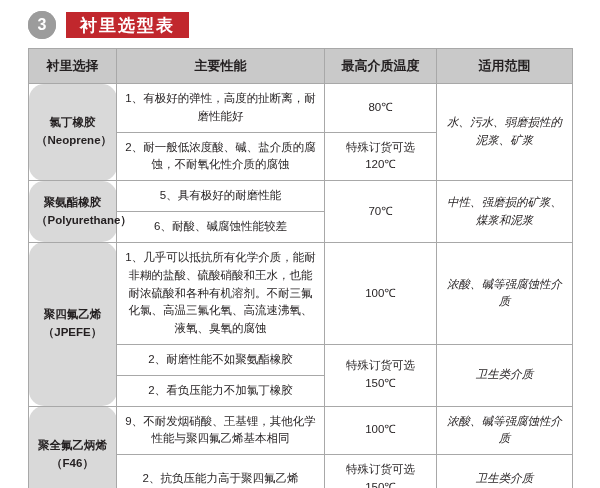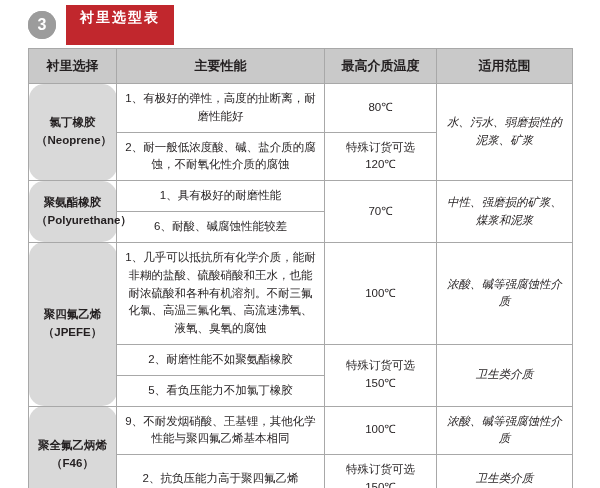--- a/index.html
+++ b/index.html
@@ -41,24 +41,24 @@
     display: flex;
     align-items: center;
     justify-content: center;
     font-weight: bold;
     box-shadow: inset 0 0 0 2px #9c9c9c;
   }
   .title-bar {
     margin-left: 10px;
     background: #c1272d;
     color: #ffffff;
-    font-size: 14px;
+    font-size: 17px;
     font-weight: bold;
     letter-spacing: 2px;
-    padding: 5px 14px 20px 14px;
+    padding: 5px 14px 2px 14px;
     line-height: 1.1;
   }
 
   
   .table-wrap {
     position: absolute;
     left: 28px;
     top: 48px;
     width: 544px;
   }
@@ -158,21 +158,21 @@
             <span class="two-line">特殊订货可选</span>
             <span class="two-line">120℃</span>
           </td>
         </tr>
 
         <tr>
           <td class="name" rowspan="2">
             <span class="two-line">聚氨酯橡胶</span>
             <span class="two-line">（Polyurethane）</span>
           </td>
-          <td class="perf">1、具有极好的耐磨性能</td>
+          <td class="perf">5、具有极好的耐磨性能</td>
           <td class="temp" rowspan="2">
             <span class="two-line">70℃</span>
           </td>
           <td class="scope" rowspan="2">中性、强磨损的矿浆、煤浆和泥浆</td>
         </tr>
         <tr>
           <td class="perf">6、耐酸、碱腐蚀性能较差</td>
         </tr>
 
         <tr>
@@ -188,21 +188,21 @@
         </tr>
         <tr>
           <td class="perf">2、耐磨性能不如聚氨酯橡胶</td>
           <td class="temp" rowspan="2">
             <span class="two-line">特殊订货可选</span>
             <span class="two-line">150℃</span>
           </td>
           <td class="scope" rowspan="2">卫生类介质</td>
         </tr>
         <tr>
-          <td class="perf">5、看负压能力不加氯丁橡胶</td>
+          <td class="perf">2、看负压能力不加氯丁橡胶</td>
         </tr>
 
         <tr>
           <td class="name" rowspan="2">
             <span class="two-line">聚全氟乙炳烯</span>
             <span class="two-line">（F46）</span>
           </td>
           <td class="perf">9、不耐发烟硝酸、王基锂，其他化学性能与聚四氟乙烯基本相同</td>
           <td class="temp">
             <span class="two-line">100℃</span>

